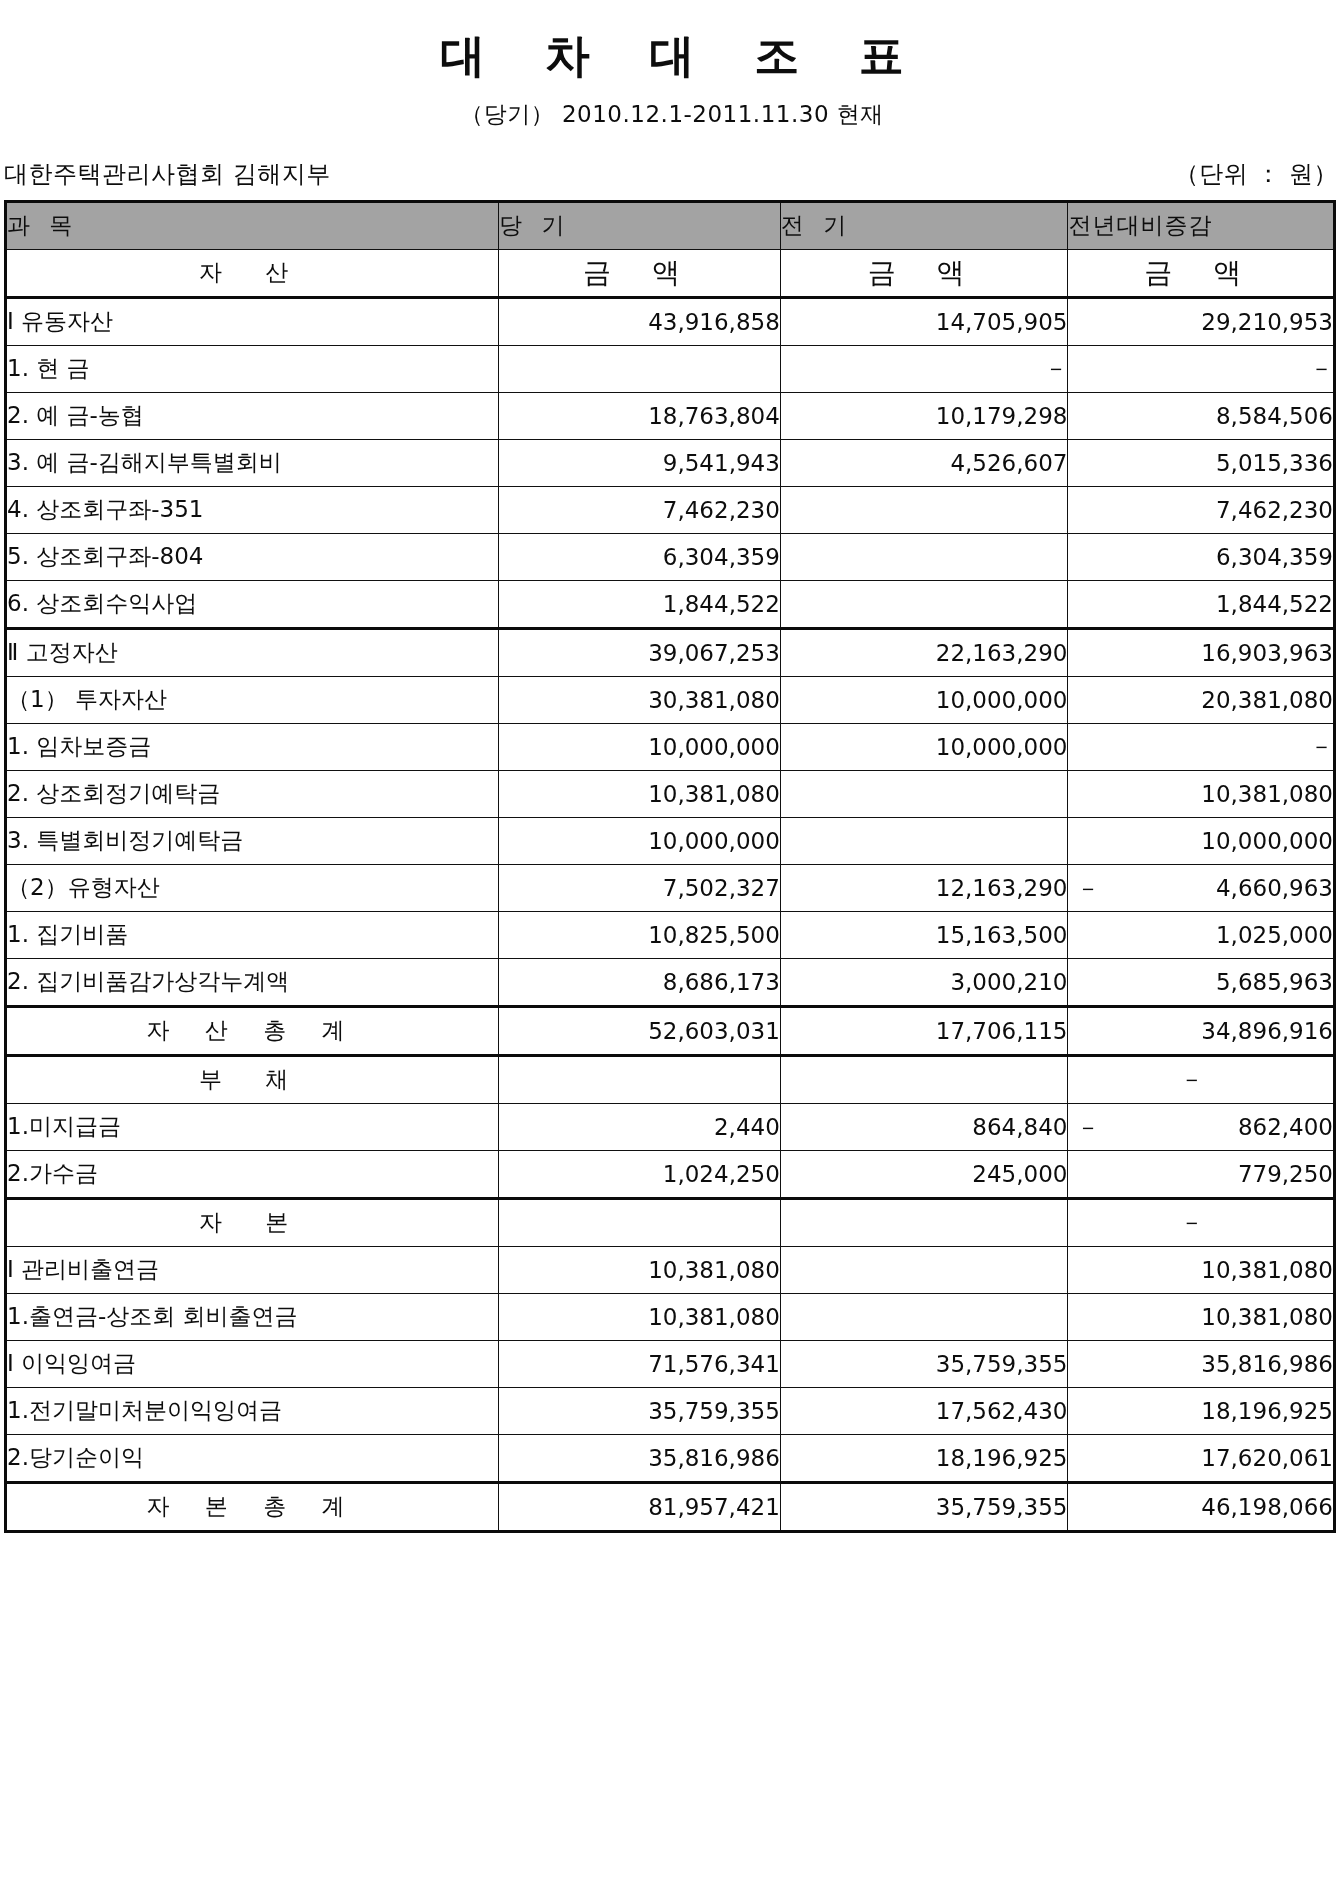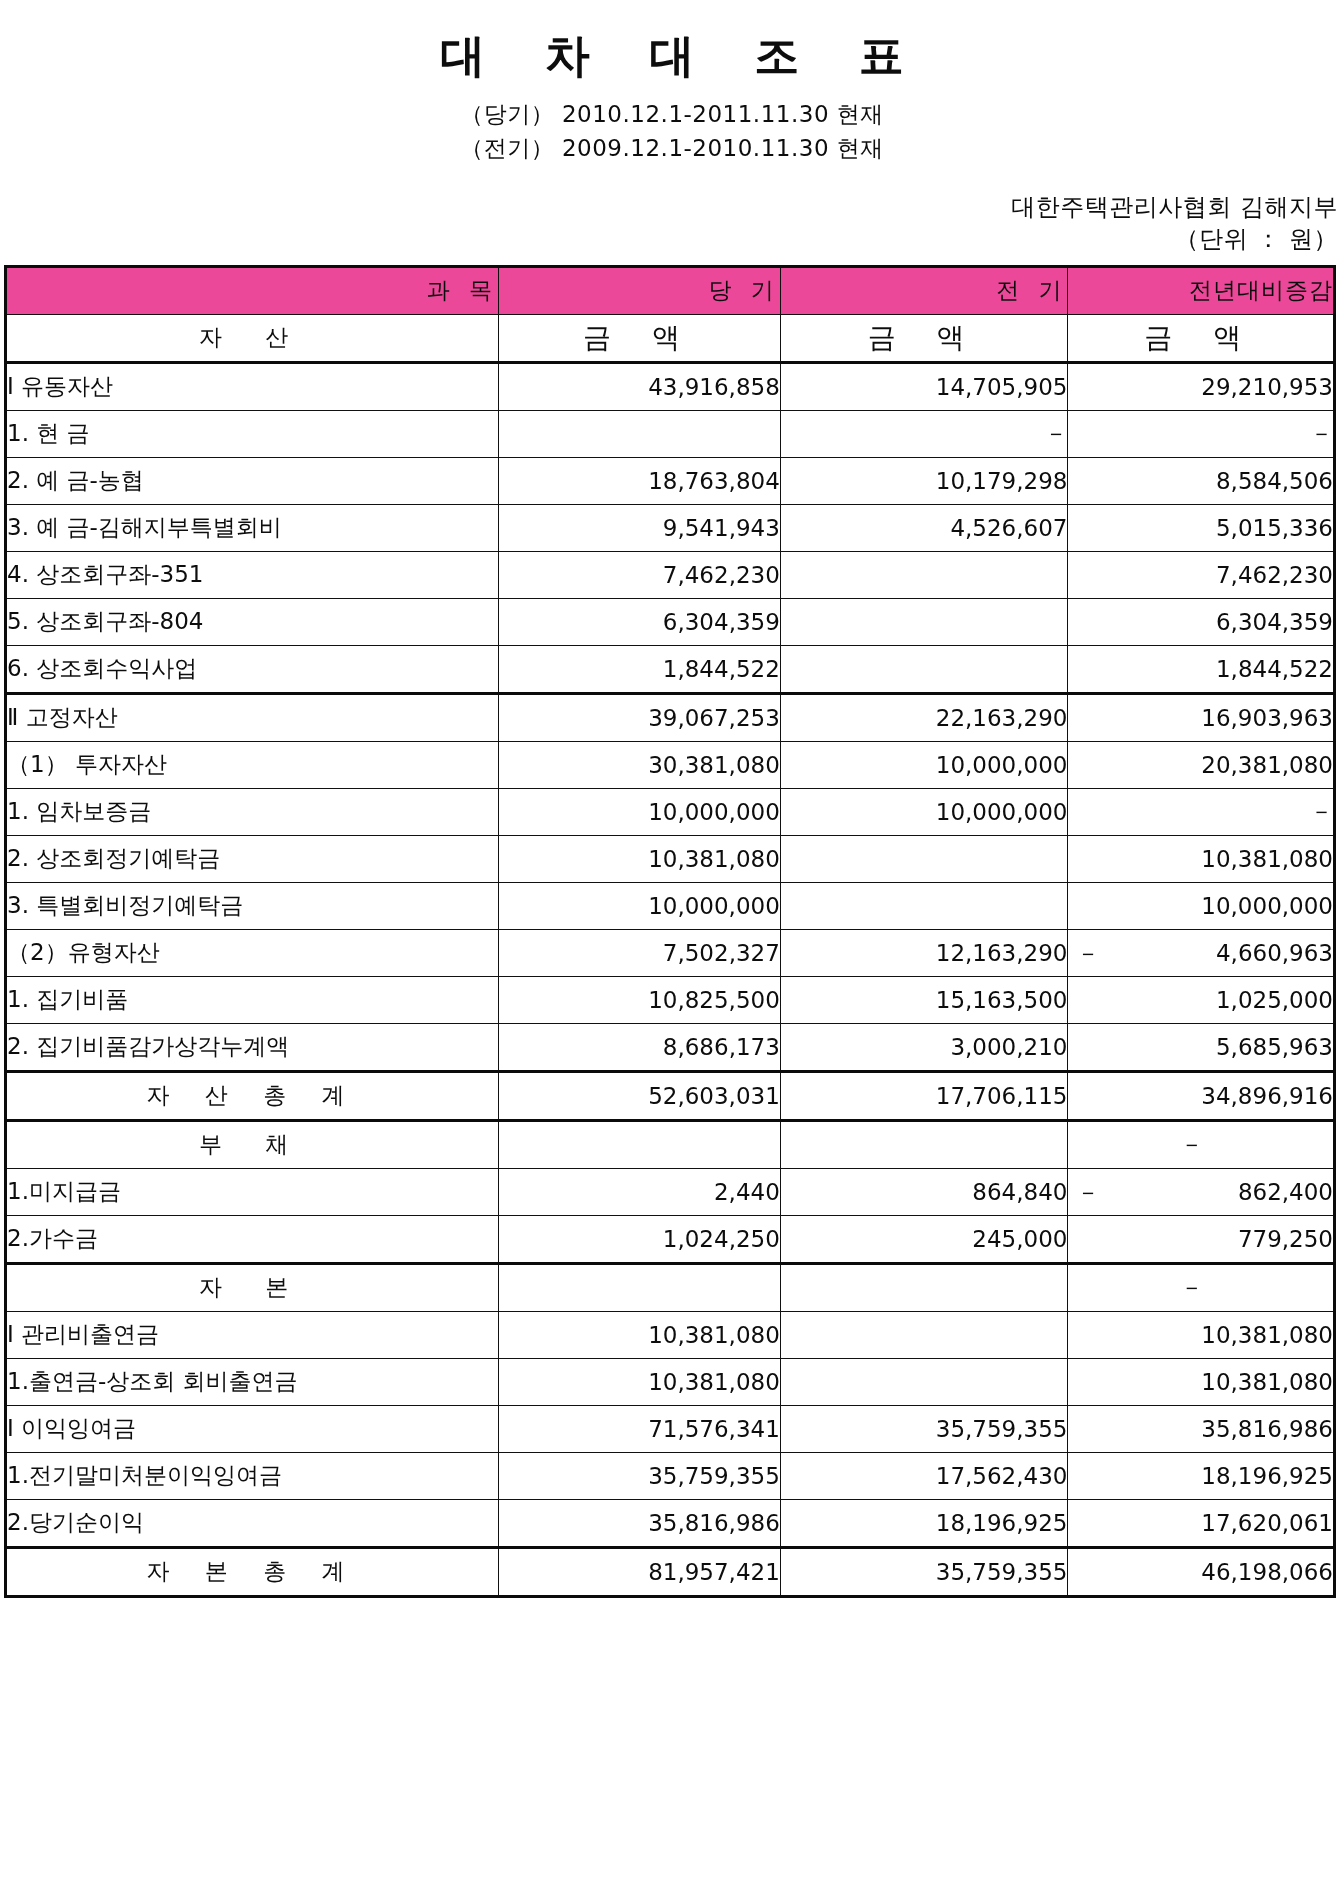--- a/index.html
+++ b/index.html
@@ -40,21 +40,20 @@
   .period-line {
     white-space: pre;
   }
   .org-row {
     display: flex;
     justify-content: space-between;
     align-items: flex-end;
     font-size: 24px;
     margin-top: 26px;
     padding: 0 6px 0 4px;
-    flex-direction: column;
   }
   .org-name { letter-spacing: 0.5px; }
   .unit-note { letter-spacing: 0.5px; }
 
   table.bs {
     border-collapse: collapse;
     width: 1332px;
     margin: 10px 4px 0 4px;
     table-layout: fixed;
   }
@@ -67,22 +66,22 @@
     border: 1px solid #111111;
     padding: 0;
     font-weight: normal;
     font-size: 23px;
     height: 46px;
     vertical-align: middle;
   }
   .bs { border: 3px solid #0b0b0b; }
 
   .hdr td {
-    background: #ec4899;
-    text-align: right;
+    background: #a3a3a3;
+    text-align: left;
     font-size: 25px;
     letter-spacing: 6px;
     height: 52px;
   }
   .hdr td.diff-h { letter-spacing: 1px; }
 
   .sec-row td {
     text-align: center;
     font-size: 27px;
     letter-spacing: 18px;
@@ -147,21 +146,20 @@
 </style>
 </head>
 <body>
 
 <div class="page">
 
   <div class="doc-title">대 차 대 조 표</div>
 
   <div class="period-block">
     <div class="period-line">（당기） 2010.12.1-2011.11.30 현재</div>
-    <div class="period-line">（전기） 2009.12.1-2010.11.30 현재</div>
   </div>
 
   <div class="org-row">
     <div class="org-name">대한주택관리사협회 김해지부</div>
     <div class="unit-note">（단위 ： 원）</div>
   </div>
 
   <table class="bs">
     <colgroup>
       <col class="c-acct">

